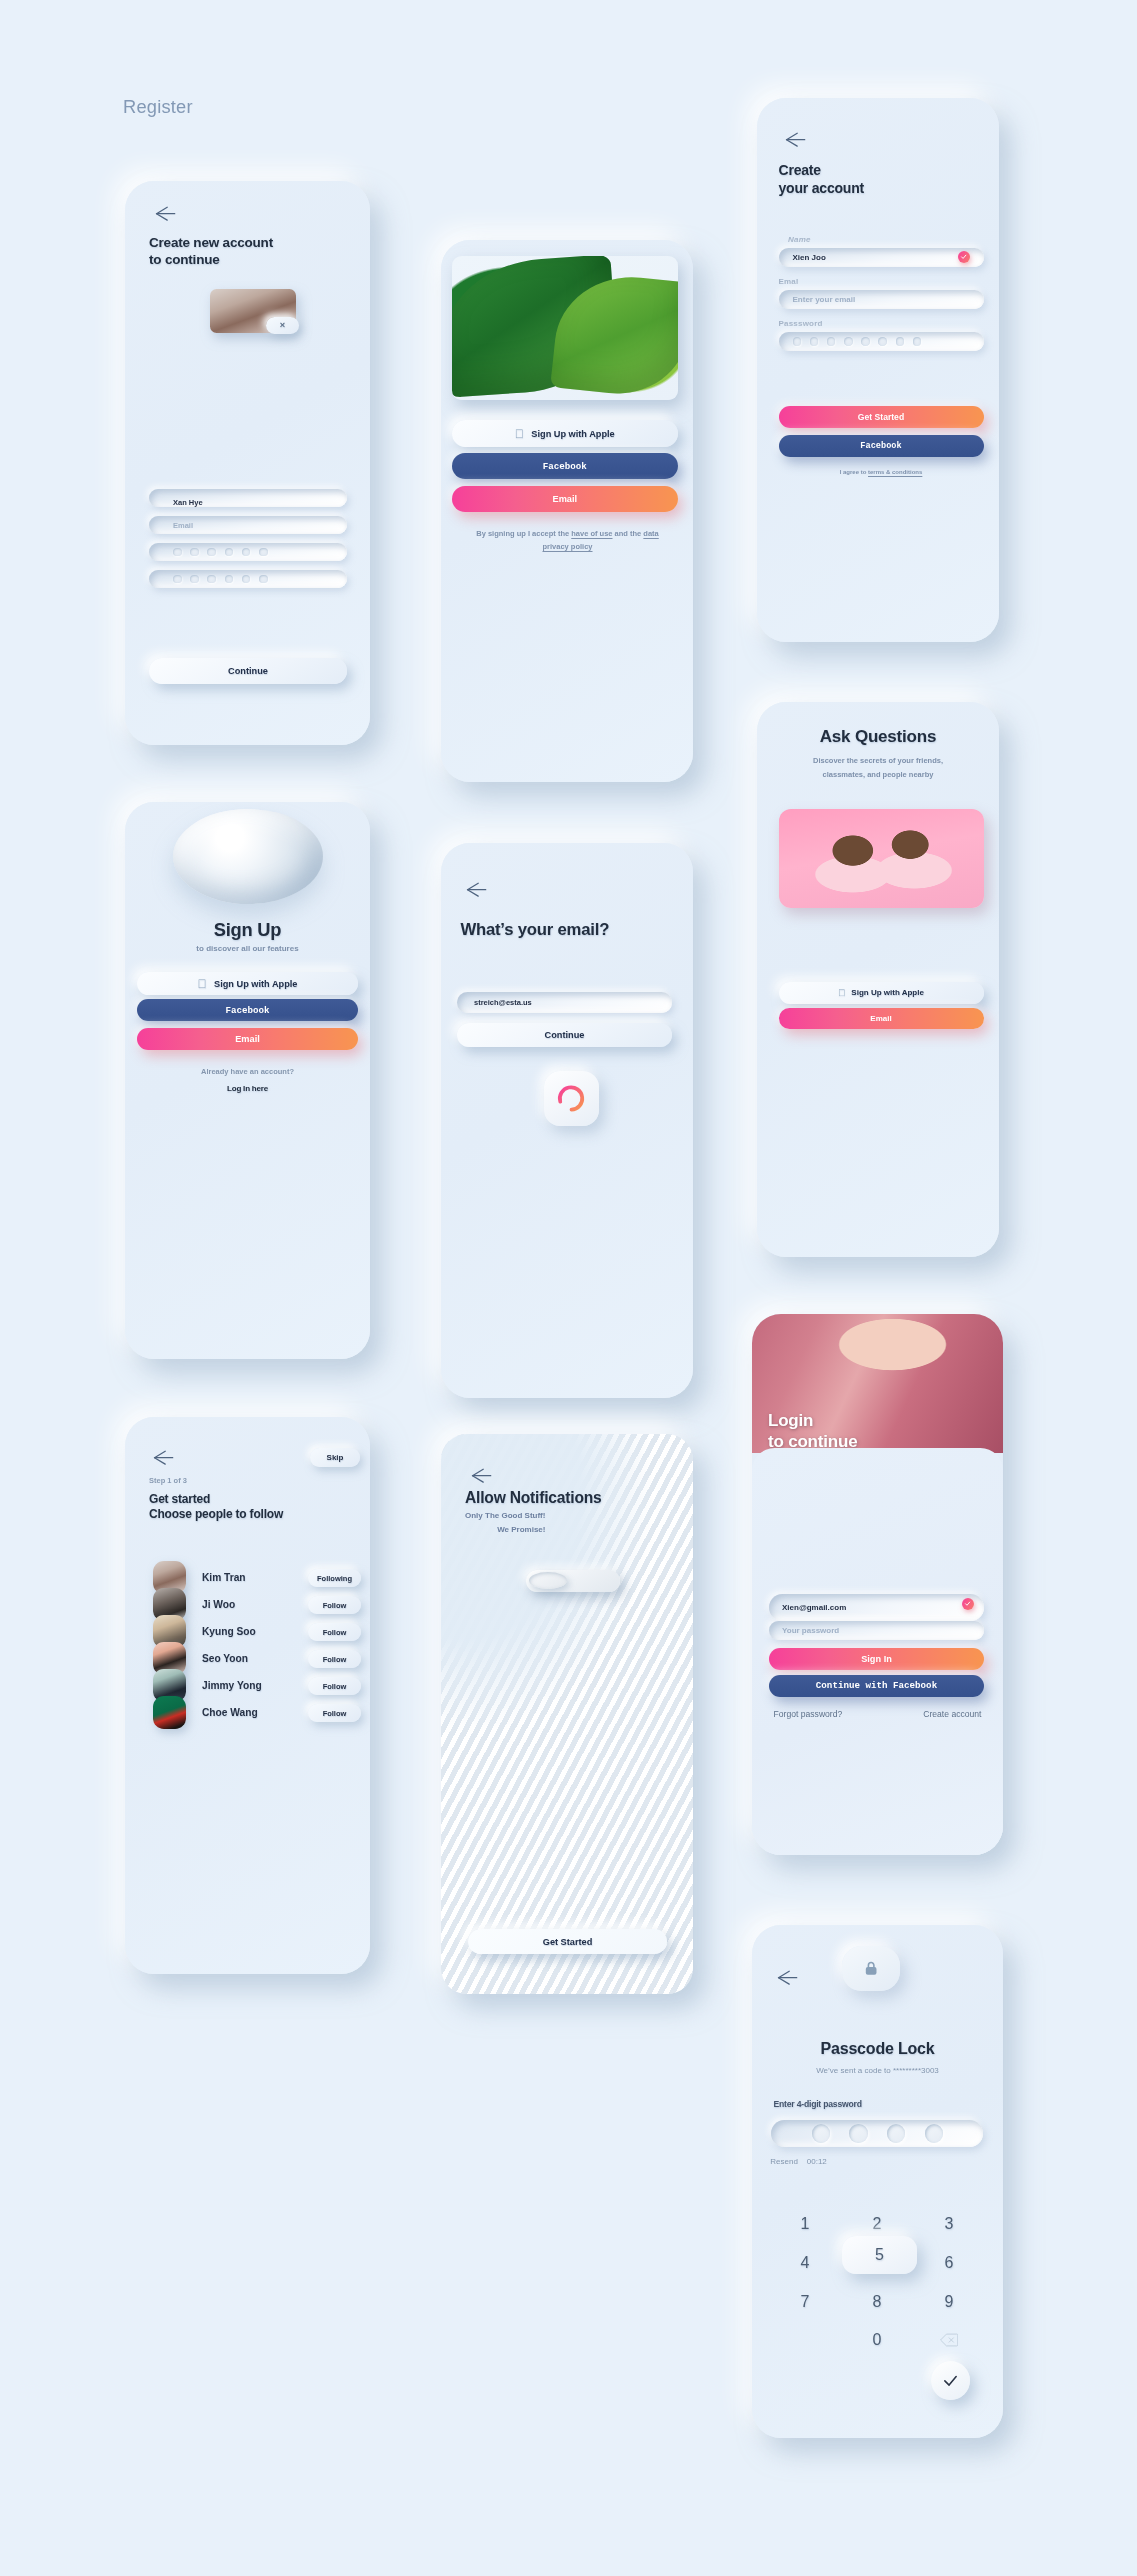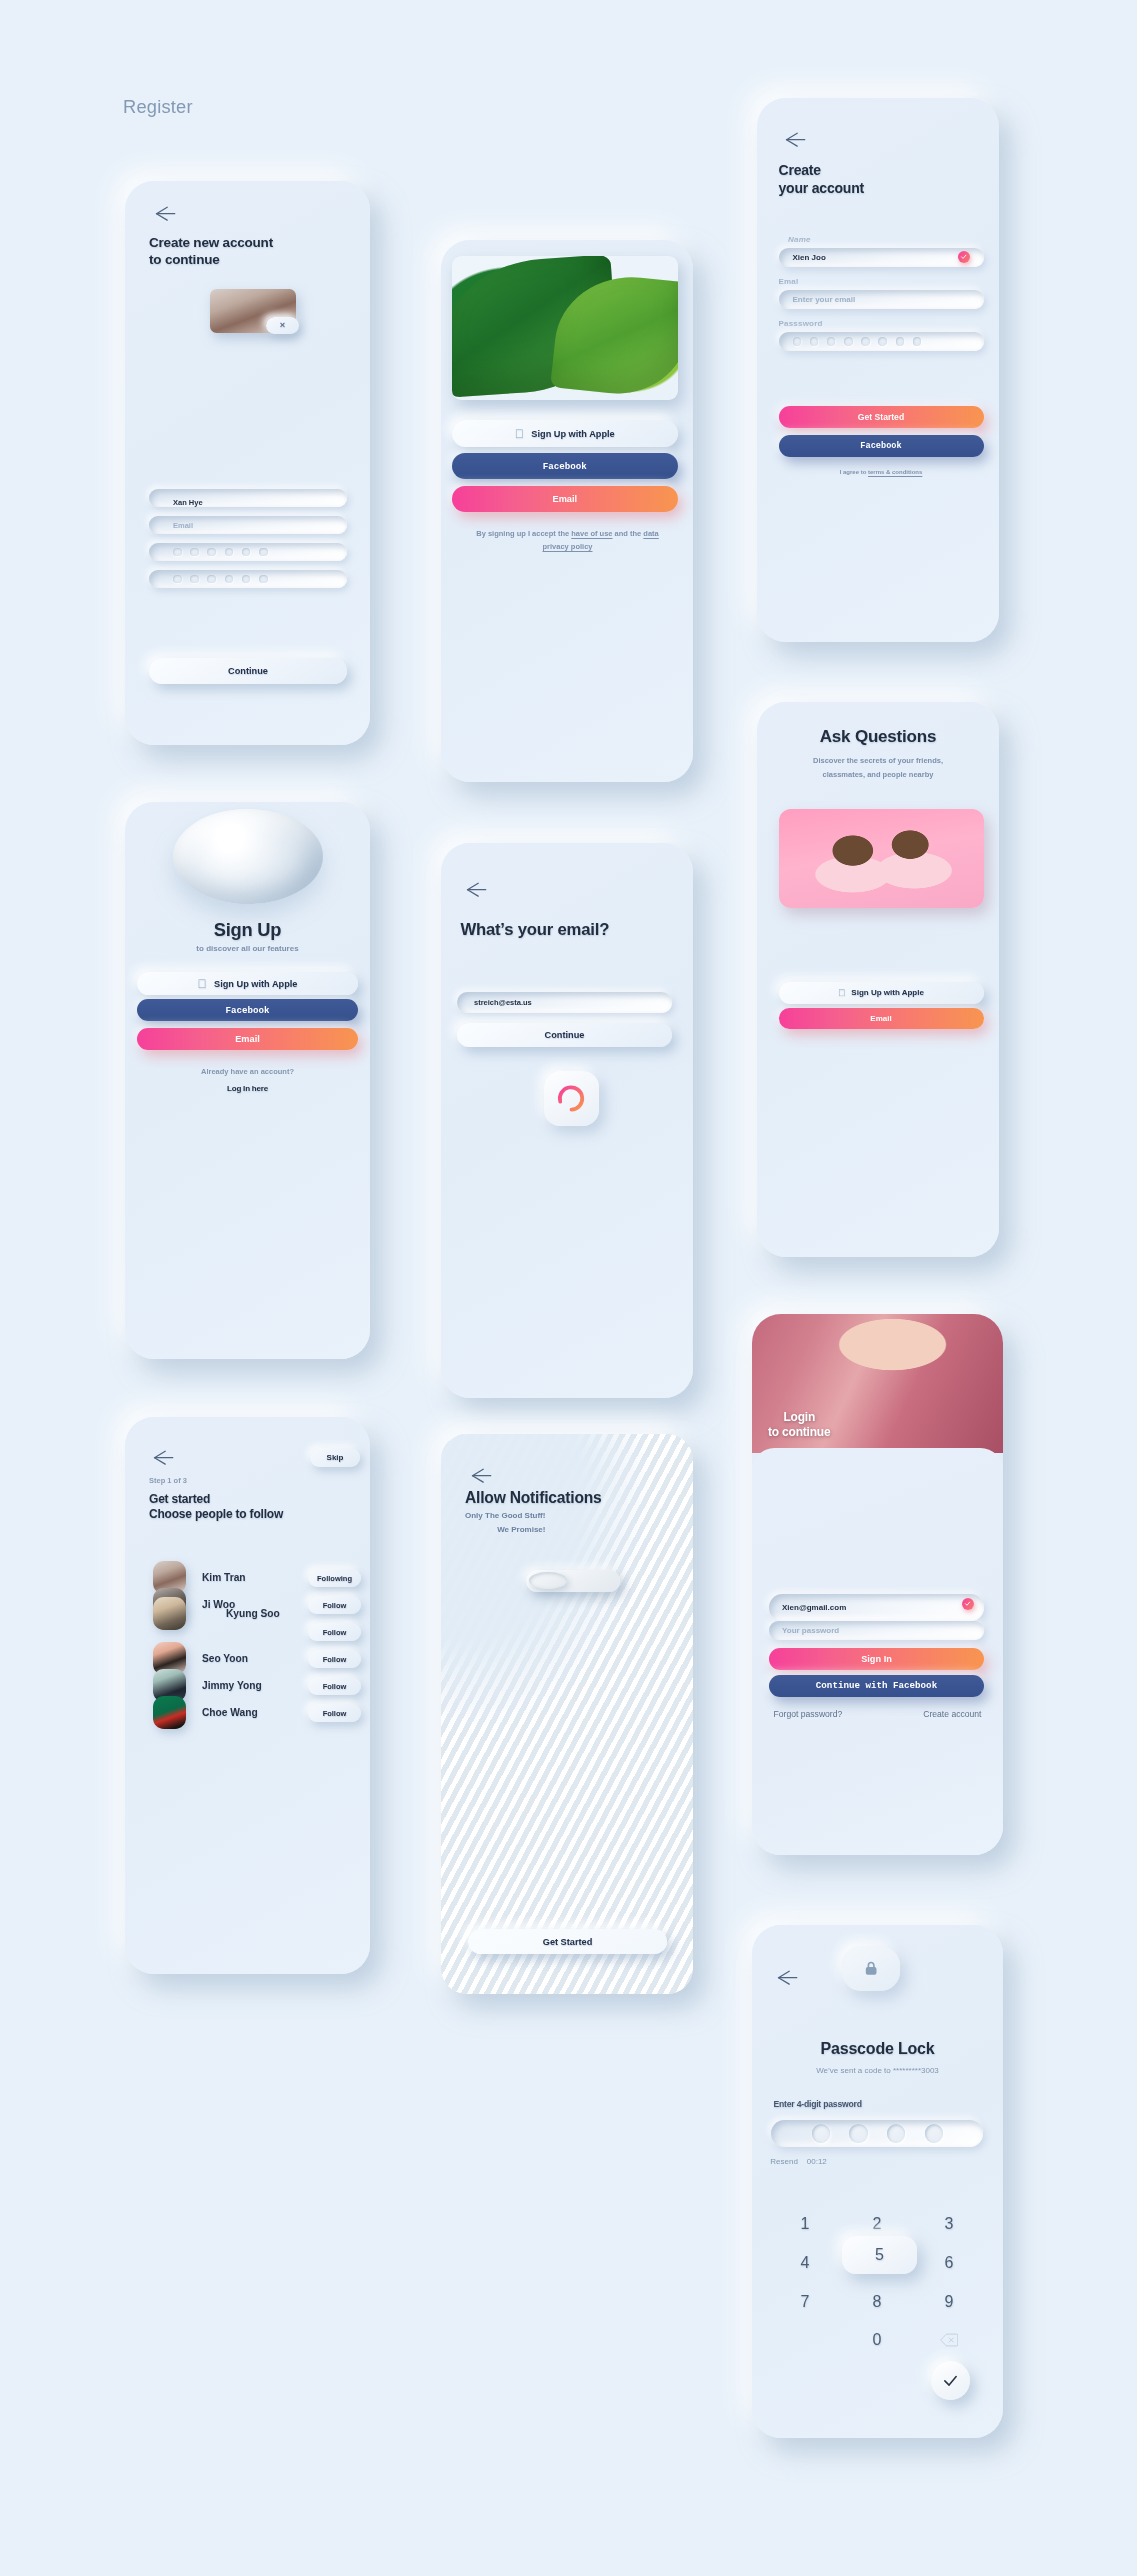--- a/index.html
+++ b/index.html
@@ -425,21 +425,21 @@
       <div class="row-name">Kim Tran</div>
     </div>
     <div class="pill-sm" style="left:183px; top:152px; width:53px; height:18.3px; font-size:7.5px;">Following</div>
 
     <div class="row-item" style="left:28px; top:171px;">
       <div class="row-avatar portrait-b"></div>
       <div class="row-name">Ji Woo</div>
     </div>
     <div class="pill-sm" style="left:183px; top:179px; width:53px; height:18.3px; font-size:7.5px;">Follow</div>
 
-    <div class="row-item" style="left:28px; top:180px;gap:24px;">
+    <div class="row-item" style="left:28px; top:198px;">
       <div class="row-avatar portrait-c"></div>
       <div class="row-name">Kyung Soo</div>
     </div>
     <div class="pill-sm" style="left:183px; top:206px; width:53px; height:18.3px; font-size:7.5px;">Follow</div>
 
     <div class="row-item" style="left:28px; top:225px;">
       <div class="row-avatar portrait-d"></div>
       <div class="row-name">Seo Yoon</div>
     </div>
     <div class="pill-sm" style="left:183px; top:233px; width:53px; height:18.3px; font-size:7.5px;">Follow</div>
@@ -480,21 +480,21 @@
     </div>
 
     <div class="btn" style="left:27px; top:495px; width:199px; height:25px; font-size:9.2px;
                 background:linear-gradient(150deg,#fafdff 0%,#f2f7fc 100%);">Get Started</div>
   </div>
 
   <div class="card" style="left:752px; top:1314px; width:251px; height:541px;">
 
     <div class="photo hair-img" style="left:0; top:0; width:251px; height:139px;"></div>
 
-    <div class="h-title" style="left:16px; top:96px; font-size:12px; color:#ffffff; text-shadow:0.5px 1.1px 3.2px rgba(90,55,70,.55);text-align:center;">
+    <div class="h-title" style="left:16px; top:96px; font-size:17px; color:#ffffff; text-shadow:0.5px 1.1px 3.2px rgba(90,55,70,.55);">
       <span>Login</span><br>
       <span>to continue</span>
     </div>
 
     <div style="position:absolute; left:0; top:134px; width:251px; height:408px;
                 background:linear-gradient(160deg,#e7f0fa 0%, #e4edf8 60%, #eaf2fb 100%);
                 border-radius:22.6px 22.6px 25px 25px;"></div>
 
     <div class="inp" style="left:17px; top:280px; width:215px; height:27px;">
       <span class="val" style="font-size:8px; padding-left:13px;">Xien@gmail.com</span>

